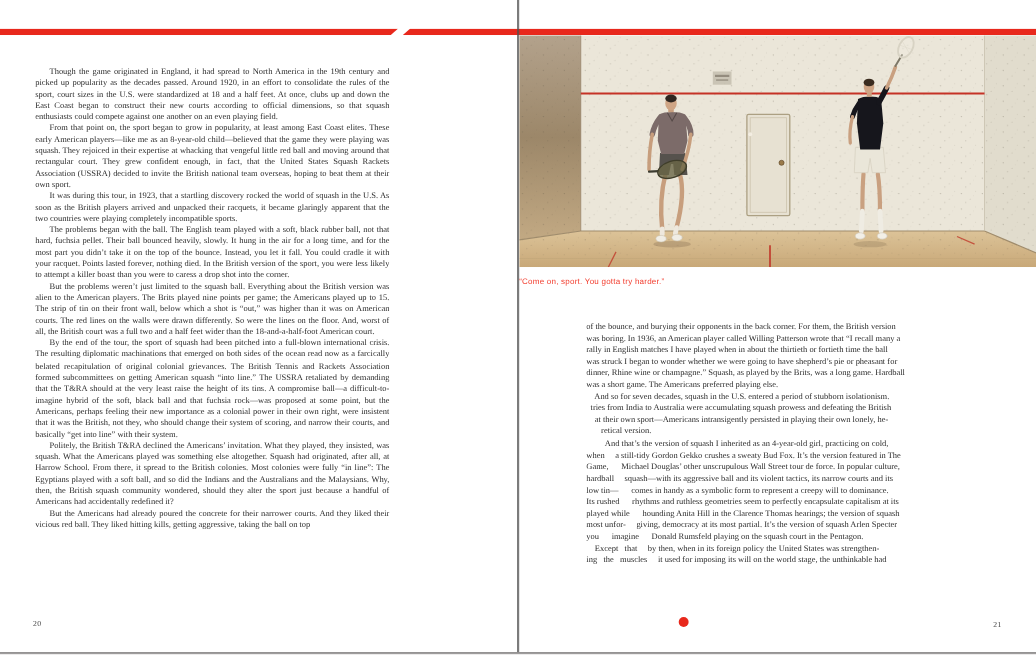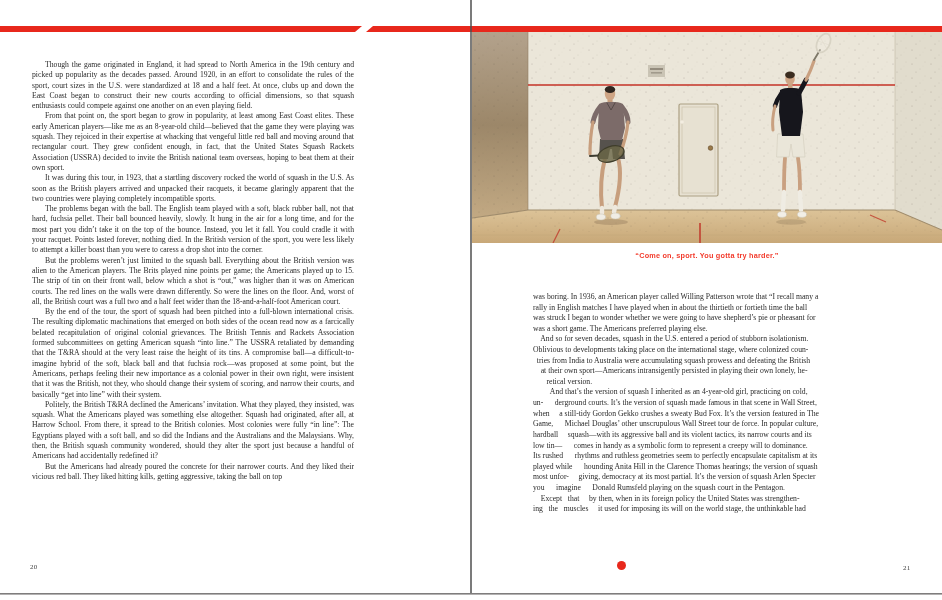--- a/index.html
+++ b/index.html
@@ -15,22 +15,22 @@
   #gutter{position:absolute;left:470px;top:0;width:1.5px;height:593px;background:#4f4f4f;opacity:.75;}
   
   #left-text{
     position:absolute;left:32px;top:60px;width:322px;height:494px;overflow:hidden;
     font-size:7.7px;line-height:10.3px;color:#2a2a2a;text-align:justify;
   }
   #left-text p{margin:0;text-indent:13px;}
   
   #photo{position:absolute;left:472px;top:32px;width:470px;height:211px;overflow:hidden;}
   #caption{
-    position:absolute;left:472px;top:251px;width:470px;text-align:center;
-    font-family:"Liberation Sans","DejaVu Sans",sans-serif;font-size:7.3px;font-weight:bold;
+    position:absolute;left:472px;top:251px;width:470px;text-align:left;
+    font-family:"Liberation Sans","DejaVu Sans",sans-serif;font-size:7.3px;font-weight:normal;
     color:#f23b2c;letter-spacing:.2px;
   }
   
   #right-text{
     position:absolute;left:533px;top:292px;width:332px;height:250px;overflow:hidden;
     font-size:7.7px;line-height:10.62px;color:#2a2a2a;
   }
   #right-text .rl{white-space:pre;height:10.62px;}
   
   .folio{position:absolute;font-size:7px;color:#3f3f3f;letter-spacing:.3px;}
@@ -161,31 +161,31 @@
         <rect x="316" y="51" width="4.5" height="5" fill="#c9a080"></rect>
         <ellipse cx="318" cy="47" rx="4.8" ry="5.8" fill="#cfa585"></ellipse>
         <ellipse cx="318" cy="43" rx="4.9" ry="3.4" fill="#3a2c1f"></ellipse>
       </g>
     </svg>
   </div>
 
   <div id="caption">“Come on, sport. You gotta try harder.”</div>
 
   <div id="right-text">
+    <div class="rl">of the bounce, and burying their opponents in the back corner. For them, the British version</div>
     <div class="rl">was boring. In 1936, an American player called Willing Patterson wrote that “I recall many a</div>
     <div class="rl">rally in English matches I have played when in about the thirtieth or fortieth time the ball</div>
     <div class="rl">was struck I began to wonder whether we were going to have shepherd’s pie or pheasant for</div>
+    <div class="rl">dinner, Rhine wine or champagne.” Squash, as played by the Brits, was a long game. Hardball</div>
     <div class="rl">was a short game. The Americans preferred playing else.</div>
     <div class="rl">    And so for seven decades, squash in the U.S. entered a period of stubborn isolationism.</div>
-    <div class="rl">Oblivious to developments taking place on the international stage, where colonized coun-</div>
     <div class="rl">  tries from India to Australia were accumulating squash prowess and defeating the British</div>
     <div class="rl">    at their own sport—Americans intransigently persisted in playing their own lonely, he-</div>
     <div class="rl">       retical version.</div>
     <div class="rl">         And that’s the version of squash I inherited as an 4-year-old girl, practicing on cold,</div>
-    <div class="rl">un-      derground courts. It’s the version of squash made famous in that scene in Wall Street,</div>
     <div class="rl">when     a still-tidy Gordon Gekko crushes a sweaty Bud Fox. It’s the version featured in The</div>
     <div class="rl">Game,      Michael Douglas’ other unscrupulous Wall Street tour de force. In popular culture,</div>
     <div class="rl">hardball     squash—with its aggressive ball and its violent tactics, its narrow courts and its</div>
     <div class="rl">low tin—      comes in handy as a symbolic form to represent a creepy will to dominance.</div>
     <div class="rl">Its rushed      rhythms and ruthless geometries seem to perfectly encapsulate capitalism at its</div>
     <div class="rl">played while      hounding Anita Hill in the Clarence Thomas hearings; the version of squash</div>
     <div class="rl">most unfor-     giving, democracy at its most partial. It’s the version of squash Arlen Specter</div>
     <div class="rl">you      imagine      Donald Rumsfeld playing on the squash court in the Pentagon.</div>
     <div class="rl">    Except   that     by then, when in its foreign policy the United States was strengthen-</div>
     <div class="rl">ing   the   muscles     it used for imposing its will on the world stage, the unthinkable had</div>

